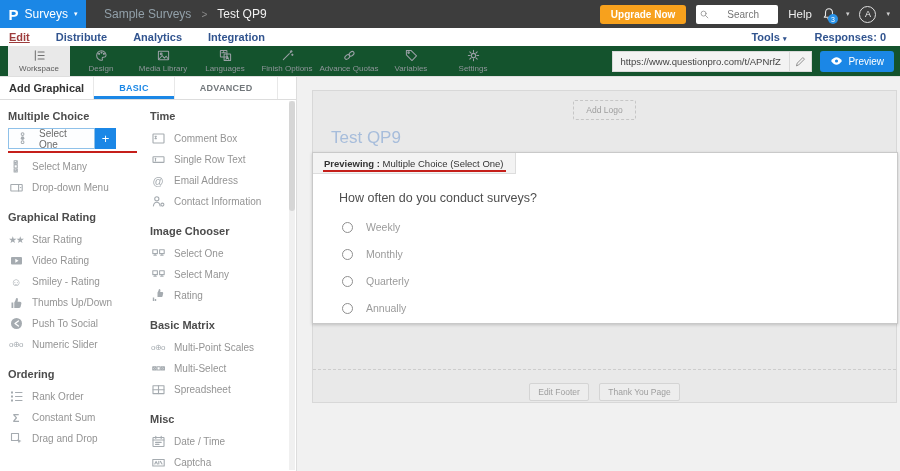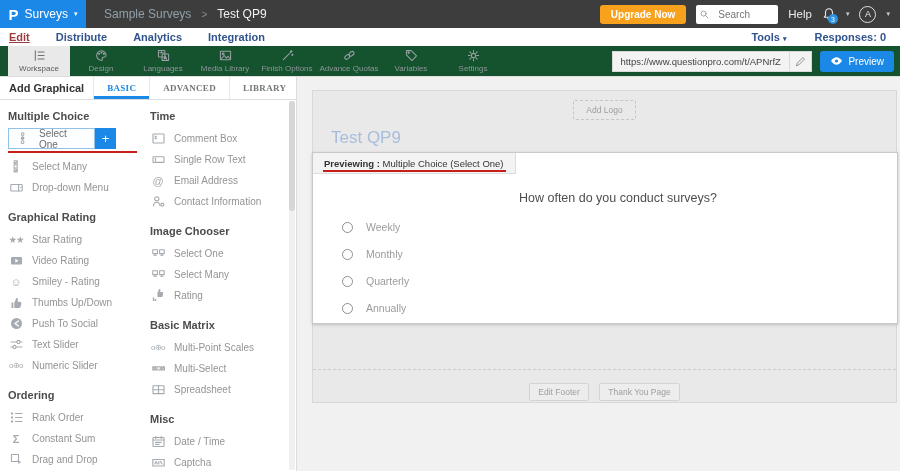--- a/index.html
+++ b/index.html
@@ -11,21 +11,21 @@
   .logo-block { width:86px; background:#1b87e6; display:flex; align-items:center; justify-content:center; gap:6px; cursor:pointer; }
   .logo-p { color:#fff; font-size:15px; font-weight:bold; }
   .surveys-lbl { color:#fff; font-size:12px; }
   .caret { color:#fff; font-size:7px; }
   .breadcrumb { display:flex; align-items:center; gap:10px; margin-left:18px; }
   .bc-parent { color:#92a0a9; font-size:12px; cursor:pointer; }
   .bc-sep { color:#8a8a8a; font-size:10px; }
   .bc-current { color:#f2f2f2; font-size:12px; }
   .topbar-right { margin-left:auto; display:flex; align-items:center; gap:10px; padding-right:10px; }
   .upgrade-btn { background:#f7a11d; color:#fff; font-size:10px; font-weight:bold; padding:4px 11px; border-radius:3px; cursor:pointer; }
-  .search-box { width:82px; height:19px; background:#fff; border-radius:2px; display:flex; align-items:center; padding:0 4px; gap:9px; }
+  .search-box { width:82px; height:19px; background:#fff; border-radius:2px; display:flex; align-items:center; padding:0 4px; gap:18px; }
   .search-box input { border:0; outline:0; width:100%; font-size:10px; font-family:"Liberation Sans",sans-serif; color:#555; background:transparent; }
   .help-lbl { color:#eee; font-size:11.5px; cursor:pointer; }
   .bell-wrap { position:relative; display:flex; align-items:center; cursor:pointer; }
   .bell-badge { position:absolute; left:6px; top:7px; width:10px; height:10px; background:#2a93e8; border-radius:50%; color:#fff; font-size:7px; display:flex; align-items:center; justify-content:center; }
   .caret-dim { color:#cfcfcf; font-size:7px; }
   .avatar { width:17px; height:17px; border:1px solid #e0e0e0; border-radius:50%; color:#eee; font-size:9px; display:flex; align-items:center; justify-content:center; cursor:pointer; }
 
   
   #menubar { position:absolute; left:0; top:28px; width:900px; height:18px; background:#fff; display:flex; align-items:center; }
   .menu-left { display:flex; gap:26px; padding-left:9px; }
@@ -47,21 +47,21 @@
   .url-group { margin-left:auto; display:flex; align-items:center; gap:8px; padding-right:6px; }
   .url-wrap { display:flex; align-items:center; height:21px; border:1px solid #d9d9d9; background:#f3f3f3; }
   .url-wrap input { width:176px; border:0; outline:0; background:transparent; font-size:9.5px; font-family:"Liberation Sans",sans-serif; color:#444; padding:0 7px; }
   .pencil-btn { width:22px; height:100%; border-left:1px solid #d9d9d9; display:flex; align-items:center; justify-content:center; cursor:pointer; }
   .preview-btn { height:21px; background:#1b87e6; border-radius:3px; color:#fff; font-size:10px; display:flex; align-items:center; gap:5px; padding:0 10px; cursor:pointer; }
 
   
   #left-panel { position:absolute; left:0; top:77px; width:297px; height:394px; background:#fff; border-right:1px solid #ddd; }
   .panel-header { height:23px; display:flex; align-items:stretch; border-bottom:1px solid #ddd; }
   .panel-title { padding:0 9px; font-size:11px; font-weight:bold; color:#333; line-height:23px; white-space:nowrap; }
-  .ptab { padding:0 13px; font-size:9px; font-weight:bold; letter-spacing:.3px; color:#72777b; line-height:23px; border-left:1px solid #e8e8e8; cursor:pointer;font-family:Liberation Serif, serif; }
+  .ptab { padding:0 25px; font-size:9px; font-weight:bold; letter-spacing:.3px; color:#72777b; line-height:23px; border-left:1px solid #e8e8e8; cursor:pointer; }
   .ptab:last-of-type { border-right:1px solid #e8e8e8; }
   .ptab.active { color:#1b87e6; box-shadow:inset 0 -3px 0 #1b87e6; }
   .panel-close { margin-left:auto; width:22px; text-align:center; line-height:23px; color:#444; font-size:12px; cursor:pointer; }
   .panel-body { position:relative; height:370px; overflow:hidden; }
   .qcol { position:absolute; top:10px; }
   .qcol1 { left:8px; width:136px; }
   .qcol2 { left:150px; width:142px; }
   .qhead { font-size:11px; font-weight:bold; color:#4c4c4c; margin:13px 0 6px 0; }
   .qcol .qsec:first-child .qhead { margin-top:0; }
   .qitem { display:flex; align-items:center; height:21px; gap:8px; font-size:10px; color:#949494; cursor:pointer; white-space:nowrap; }
@@ -77,21 +77,21 @@
 
   
   #main { position:absolute; left:297px; top:77px; width:603px; height:394px; background:#f1f1f1; }
   .survey-card { position:absolute; left:15px; top:13px; width:585px; height:313px; background:#e9e9e9; border:1px solid #d8d8d8; }
   .add-logo { margin:9px auto 0 auto; width:fit-content; padding:4px 12px; border:1px dashed #c6c6c6; color:#9e9e9e; font-size:8.5px; border-radius:2px; cursor:pointer; }
   .survey-title { margin:8px 0 0 18px; font-size:17px; color:#a7bddb; }
   .preview-card { position:absolute; left:-1px; top:61px; width:586px; height:172px; background:#fff; border:1px solid #c9c9c9; box-shadow:0 1px 3px rgba(0,0,0,0.18); }
   .preview-chip { position:relative; display:inline-block; height:21px; line-height:21px; background:#f3f3f3; border-right:1px solid #ddd; border-bottom:1px solid #ddd; padding:0 11px; font-size:9.5px; color:#333; }
   .chip-bold { font-weight:bold; }
   .chip-underline { position:absolute; left:10px; right:9px; bottom:1px; height:2px; background:#c51f1a; }
-  .question-text { margin:17px 0 0 26px; font-size:12.5px; color:#4e4e4e;text-align:center; }
+  .question-text { margin:17px 0 0 26px; font-size:12.5px; color:#4e4e4e; }
   .options { margin:16px 0 0 29px; }
   .opt { display:flex; align-items:center; margin-bottom:15px; }
   .radio { width:11px; height:11px; border:1px solid #8f8f8f; border-radius:50%; margin-right:13px; cursor:pointer; flex:none; }
   .opt-label { font-size:10.5px; color:#9b9b9b; }
   .footer-zone { position:absolute; left:0; right:0; top:278px; border-top:1px dashed #cdcdcd; text-align:center; padding-top:11px; }
   .footer-btn { display:inline-block; font-size:8.5px; color:#9e9e9e; background:#ededed; border:1px solid #d4d4d4; border-radius:2px; padding:3px 8px; margin:0 3px; cursor:pointer; }
 </style>
 </head>
 <body>
 
@@ -160,37 +160,37 @@
           <circle cx="4.4" cy="5.2" r=".6"></circle>
           <circle cx="7" cy="3.9" r=".6"></circle>
           <circle cx="9.6" cy="5.2" r=".6"></circle>
         </svg>
       </span>
     <span class="tlabel">Design</span>
   </div>
   <div class="tool">
     <span>
         <svg class="g" width="13" height="13" viewBox="0 0 14 14">
+          <rect x="1.5" y="2.5" width="11" height="9" rx=".5"></rect>
+          <circle cx="4.5" cy="5.3" r="1"></circle>
+          <path d="M2.5 10.5l3-3.5 2.5 2.8 1.8-2 2.2 2.7"></path>
+        </svg>
+      </span>
+    <span class="tlabel">Media Library</span>
+  </div>
+  <div class="tool">
+    <span>
+        <svg class="g" width="13" height="13" viewBox="0 0 14 14">
           <rect x="1.5" y="1.5" width="7" height="7" rx=".5"></rect>
           <path d="M3 4h4M5 2.6v1.4"></path>
           <rect x="5.5" y="5.5" width="7" height="7" rx=".5"></rect>
           <path d="M7.5 11.2l1.5-3.4 1.5 3.4M7.9 10.2h2.2"></path>
         </svg>
       </span>
     <span class="tlabel">Languages</span>
-  </div>
-  <div class="tool">
-    <span>
-        <svg class="g" width="13" height="13" viewBox="0 0 14 14">
-          <rect x="1.5" y="2.5" width="11" height="9" rx=".5"></rect>
-          <circle cx="4.5" cy="5.3" r="1"></circle>
-          <path d="M2.5 10.5l3-3.5 2.5 2.8 1.8-2 2.2 2.7"></path>
-        </svg>
-      </span>
-    <span class="tlabel">Media Library</span>
   </div>
   <div class="tool">
     <span>
         <svg class="g" width="13" height="13" viewBox="0 0 14 14">
           <path d="M2.5 11.5l6.5-6.5M10 4l1-1M11 1.5v2M10 2.5h2M12.2 5.5v1.6M11.4 6.3H13"></path>
         </svg>
       </span>
     <span class="tlabel">Finish Options</span>
   </div>
   <div class="tool">
@@ -320,30 +320,20 @@
         <div class="qitem">
           <span class="icn">
               <svg width="13" height="13" viewBox="0 0 13 13">
                 <circle cx="6.5" cy="6.5" r="5.5" fill="#a5abb0"></circle>
                 <path d="M8.4 3.9L5 6.5l3.4 2.6" stroke="#fff" fill="none" stroke-width="1.3" stroke-linecap="round" stroke-linejoin="round"></path>
               </svg>
             </span>
           <span>Push To Social</span>
         </div>
         <div class="qitem">
-          <span class="icn">
-              <svg class="g" width="13" height="13" viewBox="0 0 13 13">
-                <path d="M1 4h11M1 9h11"></path>
-                <circle cx="8.5" cy="4" r="1.6" fill="#fff"></circle>
-                <circle cx="4.5" cy="9" r="1.6" fill="#fff"></circle>
-              </svg>
-            </span>
-          <span>Text Slider</span>
-        </div>
-        <div class="qitem">
           <span class="icn txt8">o⊕o</span>
           <span>Numeric Slider</span>
         </div>
       </div>
 
       <div class="qsec">
         <div class="qhead">Ordering</div>
         <div class="qitem">
           <span class="icn">
               <svg class="g" width="13" height="13" viewBox="0 0 13 13">

